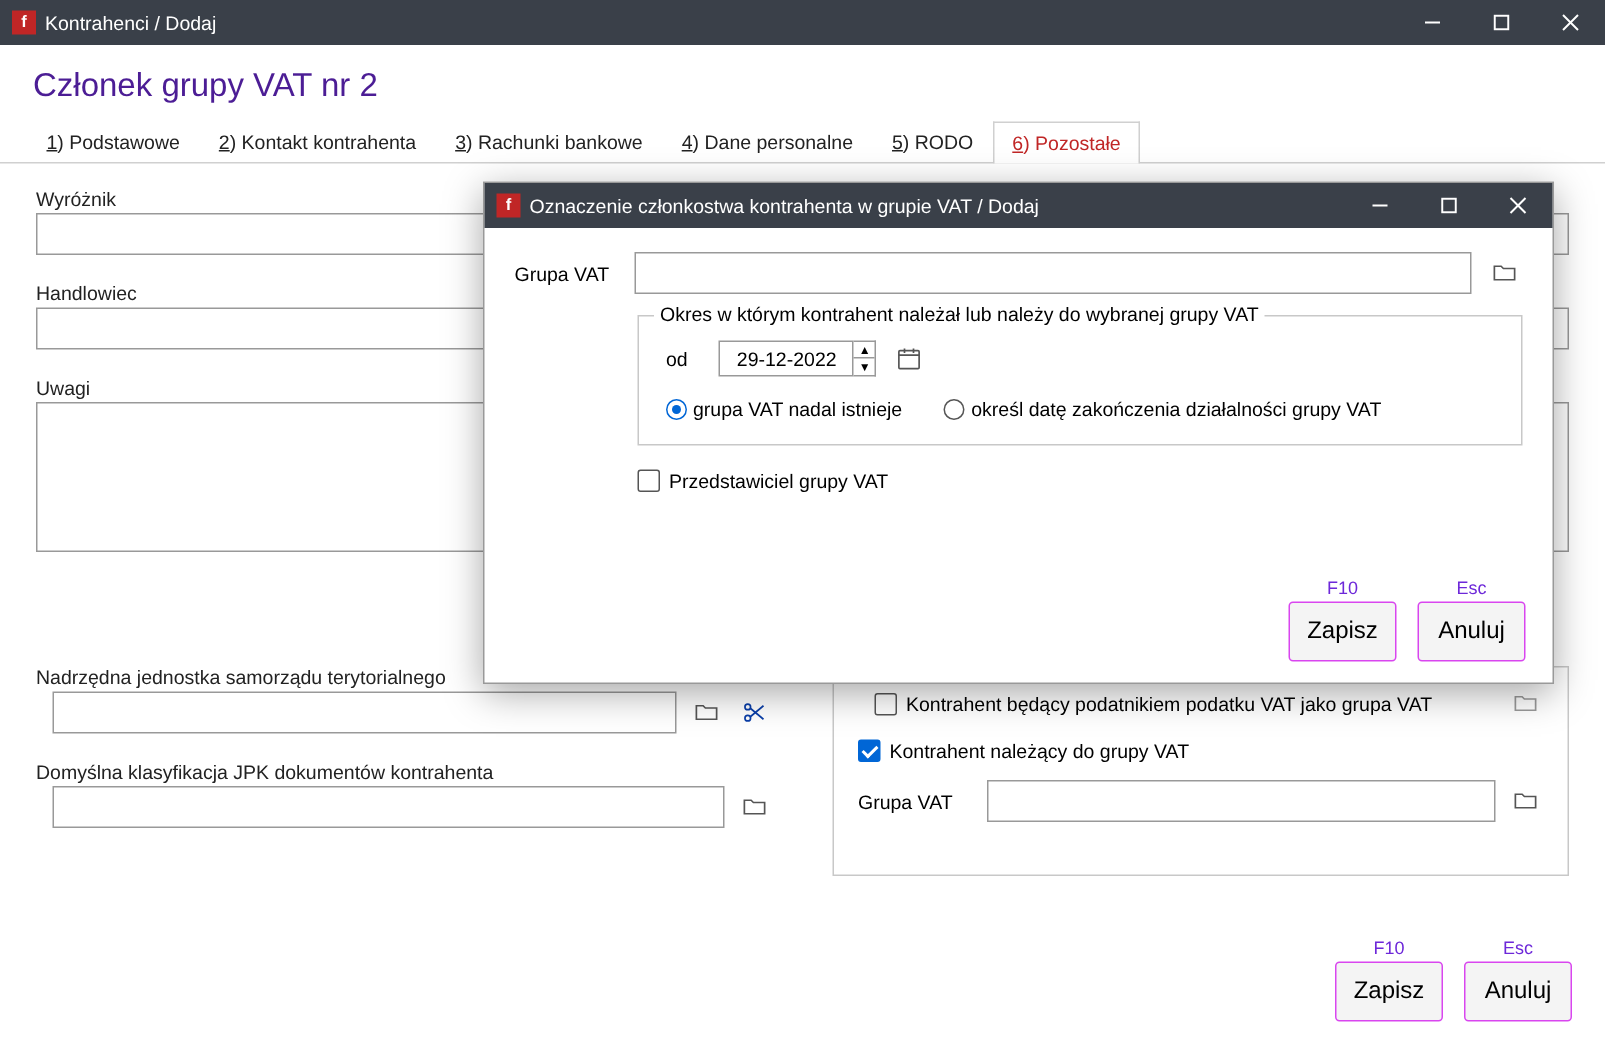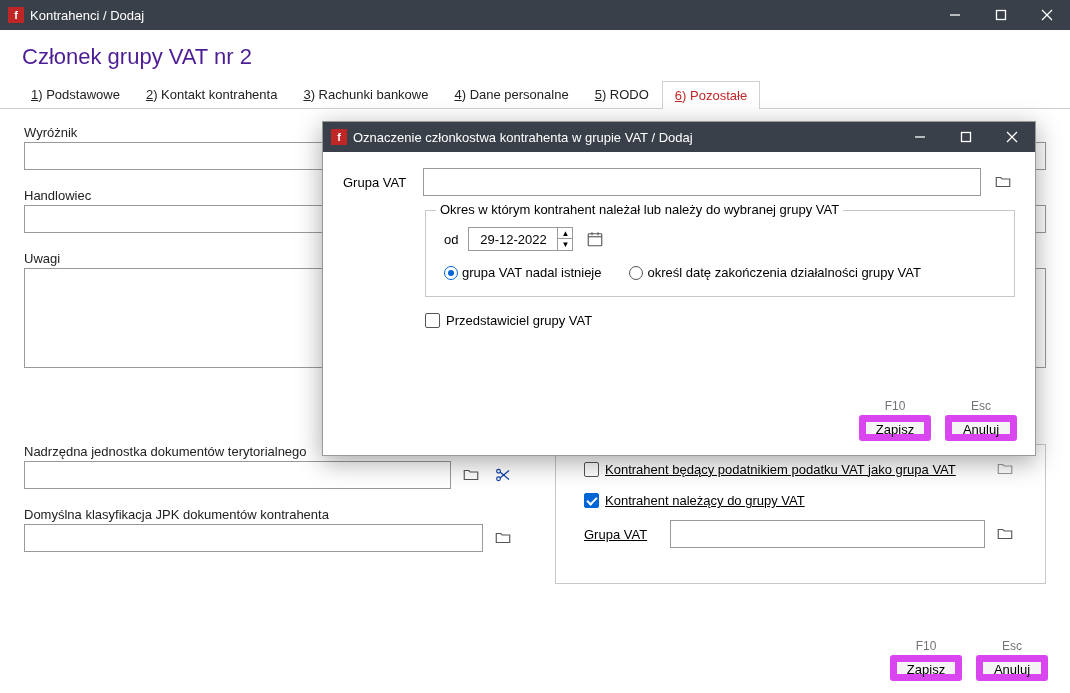--- a/index.html
+++ b/index.html
@@ -20,24 +20,24 @@
     .tab .uline { text-decoration: underline; }
 
     .form-area { padding: 16px 24px; display: grid; grid-template-columns: 1fr 1fr; gap: 18px 40px; font-size: 13px; position: relative; }
     .field { display: flex; flex-direction: column; gap: 2px; }
     .field.full { grid-column: 1 / span 2; }
     .field label { color: #222; font-size: 13px; }
     .txt { height: 28px; border: 1px solid #999; padding: 0 6px; font-size: 13px; background: #fff; }
     .textarea { height: 100px; border: 1px solid #999; resize: none; }
     .link { color: #0033cc; text-decoration: underline; font-size: 13px; }
 
-    .group-box { border: 1px solid #c8c8c8; padding: 12px 28px 14px; position: relative; text-decoration: underline; }
+    .group-box { border: 1px solid #c8c8c8; padding: 12px 16px 14px; position: relative; }
     .group-title { position: absolute; top: -9px; left: 8px; background: #fff; padding: 0 4px; font-size: 13px; }
 
-    .row { display: flex; align-items: center; gap: 8px; }
+    .row { display: flex; align-items: center; gap: 8px; margin-left: 11px; }
     .icon-btn { width: 24px; height: 24px; display: inline-flex; align-items: center; justify-content: center; cursor: pointer; }
     .icon-btn svg { width: 18px; height: 18px; stroke: #555; }
 
     .checkbox { display: flex; align-items: center; gap: 6px; font-size: 13px; cursor: pointer; }
     .cb { width: 15px; height: 15px; border: 1px solid #555; border-radius: 2px; background: #fff; display: inline-block; position: relative; }
     .cb.checked { background: #0066d6; border-color: #0066d6; }
     .cb.checked::after { content: ""; position: absolute; left: 4px; top: 1px; width: 4px; height: 8px; border: solid #fff; border-width: 0 2px 2px 0; transform: rotate(45deg); }
 
     .radio { display: flex; align-items: center; gap: 4px; font-size: 13px; cursor: pointer; }
     .rb { width: 14px; height: 14px; border: 1px solid #555; border-radius: 50%; background: #fff; display: inline-block; position: relative; }
@@ -58,22 +58,22 @@
     .date-input { width: 90px; height: 24px; border: 1px solid #999; text-align: center; font-size: 13px; padding: 0 2px; }
     .spinner { display: flex; flex-direction: column; border: 1px solid #999; border-left: none; height: 24px; }
     .spinner div { width: 14px; height: 12px; display: flex; align-items: center; justify-content: center; font-size: 8px; cursor: pointer; }
     .spinner div:first-child { border-bottom: 1px solid #999; }
     .radio-row { display: flex; gap: 28px; }
 
     .rep-row { margin-top: 16px; margin-left: 82px; }
 
     .dlg-footer { display: flex; justify-content: flex-end; gap: 14px; padding: 0 18px 14px; }
     .btn-col { display: flex; flex-direction: column; align-items: center; gap: 2px; }
-    .shortcut { font-size: 12px; color: #737373; }
-    .btn { min-width: 72px; height: 26px; border: 7px solid #d946ef; border-radius: 3px; background: #f4f4f4; font-size: 13px; cursor: pointer; }
+    .shortcut { font-size: 12px; color: #6d28d9; }
+    .btn { min-width: 72px; height: 40px; border: 1px solid #d946ef; border-radius: 3px; background: #f4f4f4; font-size: 16px; cursor: pointer; }
 
     .main-footer { position: absolute; bottom: 12px; right: 22px; display: flex; gap: 14px; }
 
     .grupa-vat-panel { grid-column: 2; }
     .grupa-vat-panel .inner { display: flex; flex-direction: column; gap: 12px; }
     .gv-input-row { display: flex; align-items: center; gap: 8px; }
     .gv-label { min-width: 78px; }
     .folder-end { margin-left: auto; }
   </style>
 </head>
@@ -130,21 +130,21 @@
     <label>Uwagi</label>
     <textarea class="txt textarea" style=""></textarea>
   </div>
 
   <div class="field full row" style="gap:10px; align-items:center;">
     <span class="cb"></span>
     <a href="#" class="link">Kontrahent dodany w abStore</a>
   </div>
 
   <div class="field" style="grid-column:1;">
-    <label>Nadrzędna jednostka dokumentów terytorialnego</label>
+    <label>Nadrzędna jednostka samorządu terytorialnego</label>
     <div class="row">
       <input class="txt" style="flex: 1 1 0%;" value="">
       <span class="icon-btn">
           <svg viewBox="0 0 24 24" fill="none">
             <path d="M3 6h6l2 2h10v10H3V6z" stroke="#555" stroke-width="1.5"></path>
           </svg>
         </span>
       <span class="icon-btn">
           <svg viewBox="0 0 24 24" fill="none">
             <circle cx="6" cy="7" r="2.5" stroke="#0a3ea8" stroke-width="1.5"></circle>

